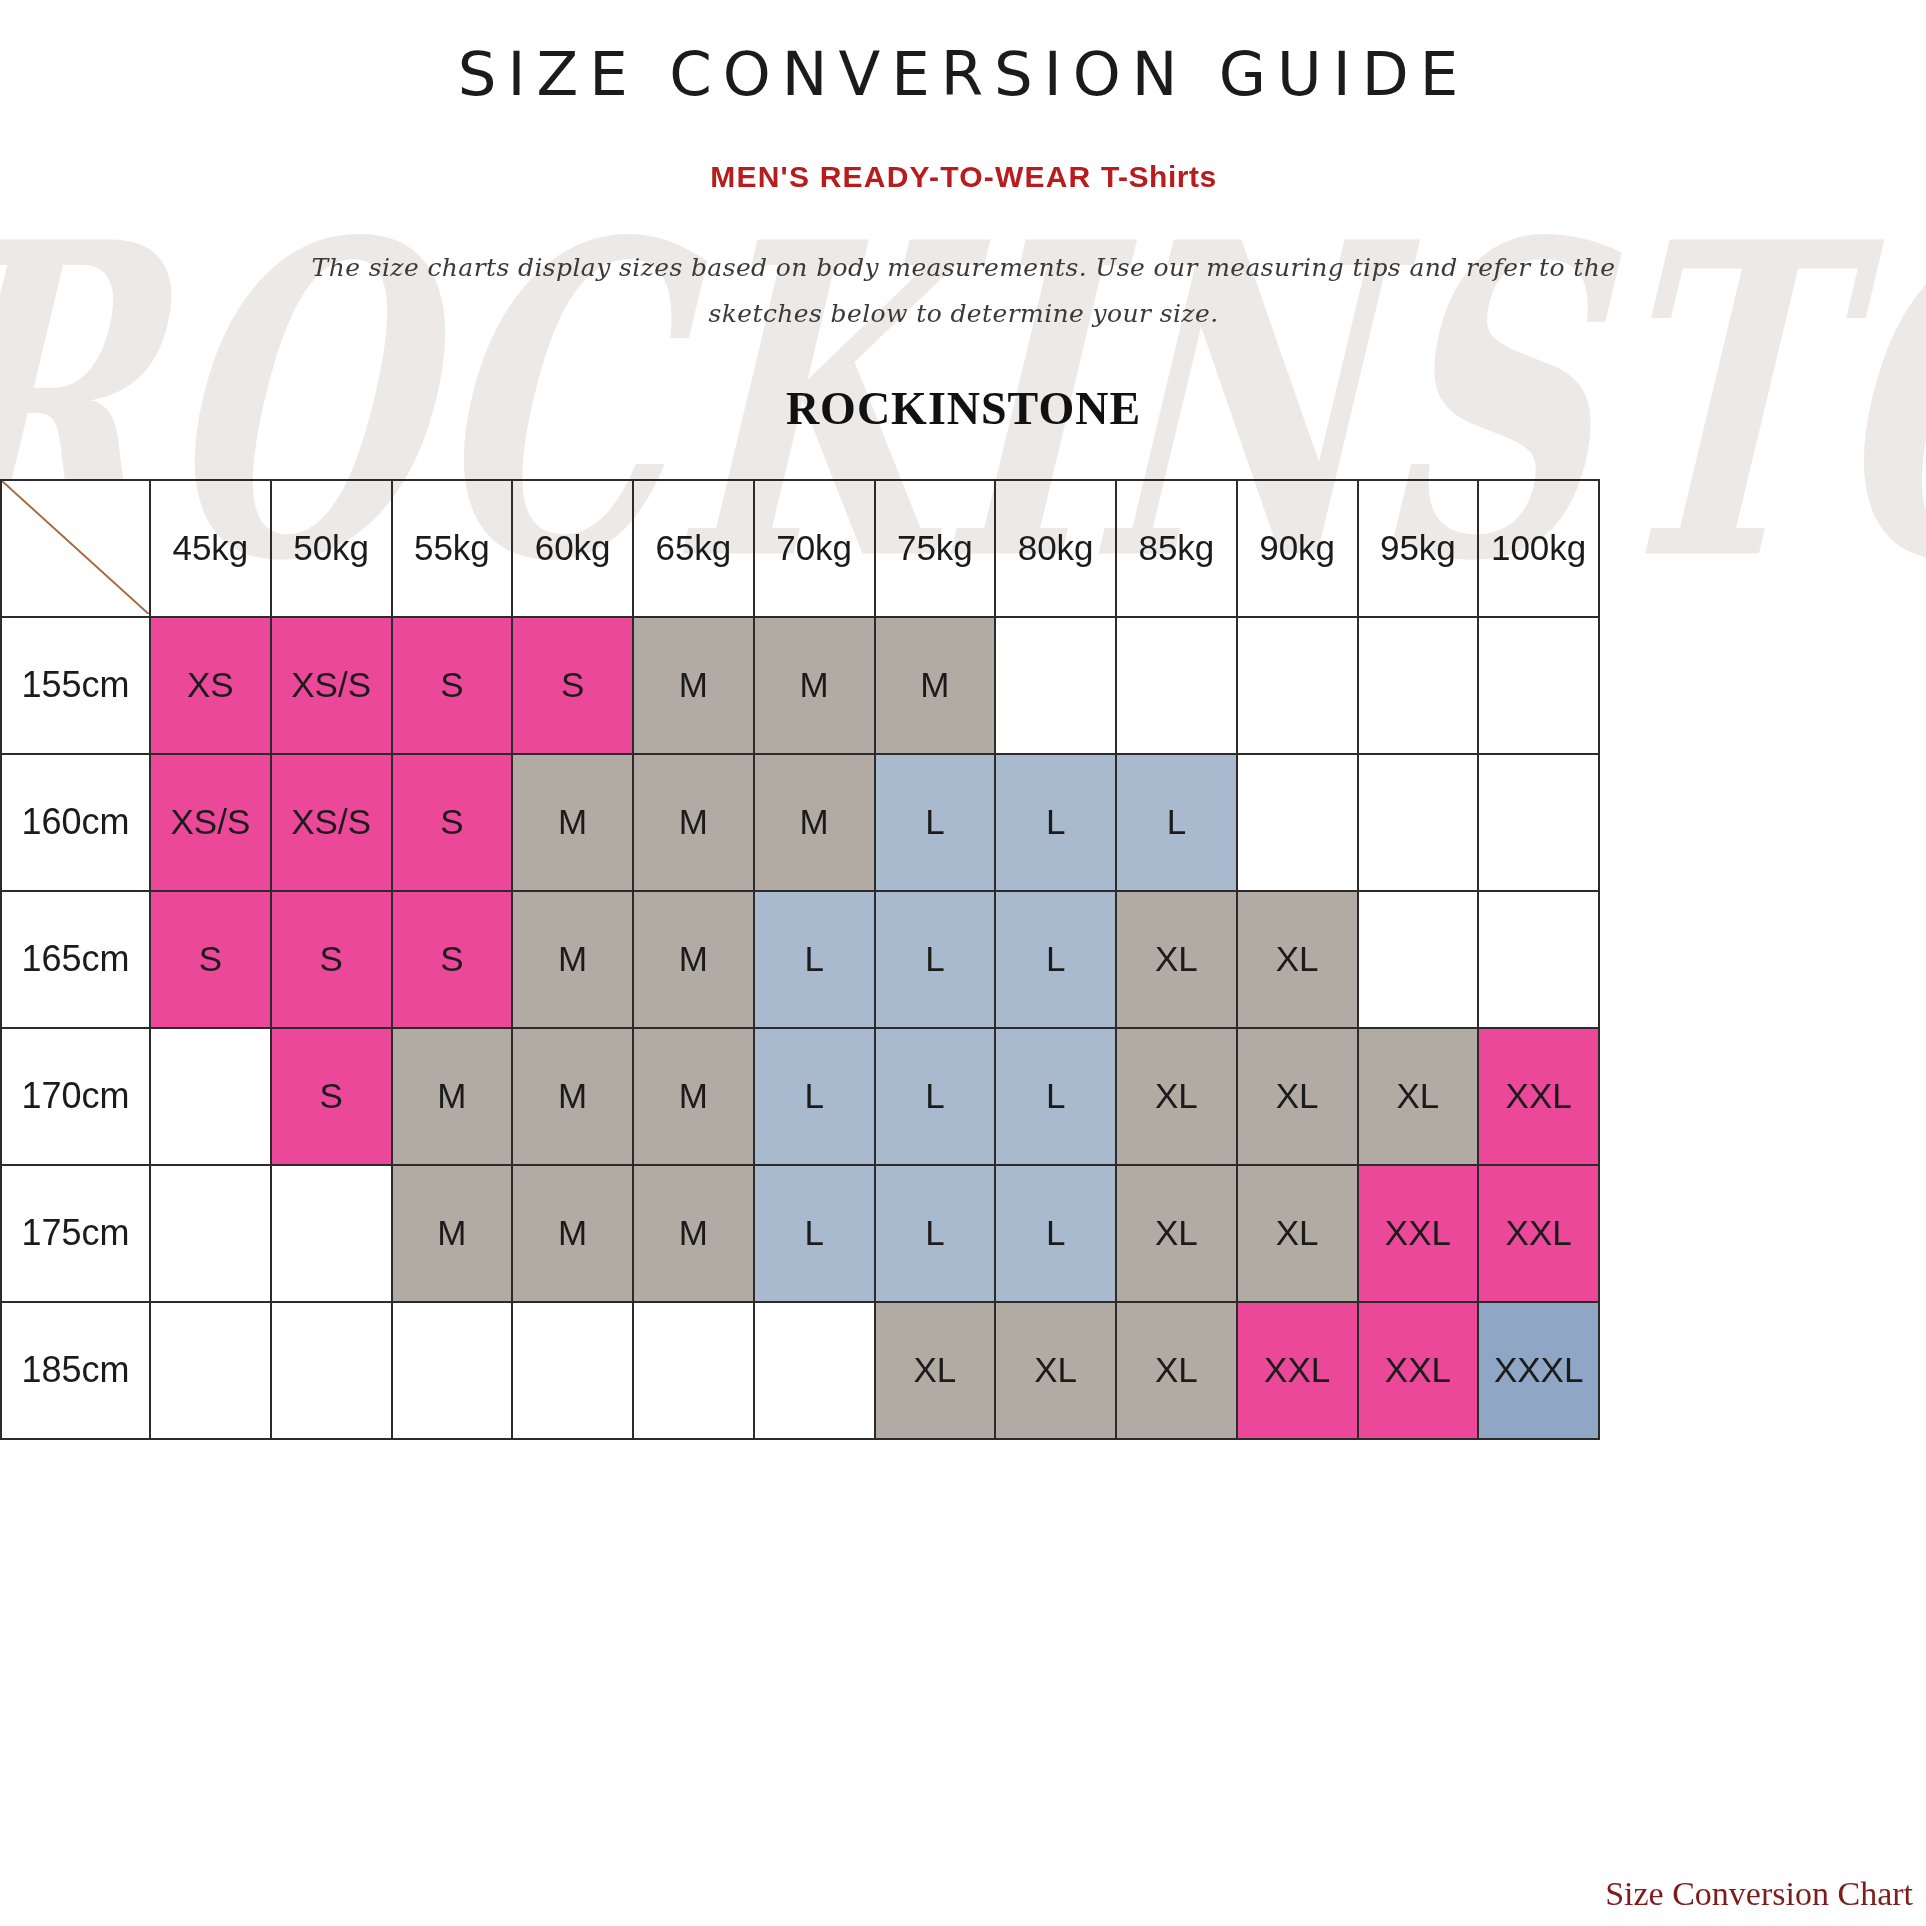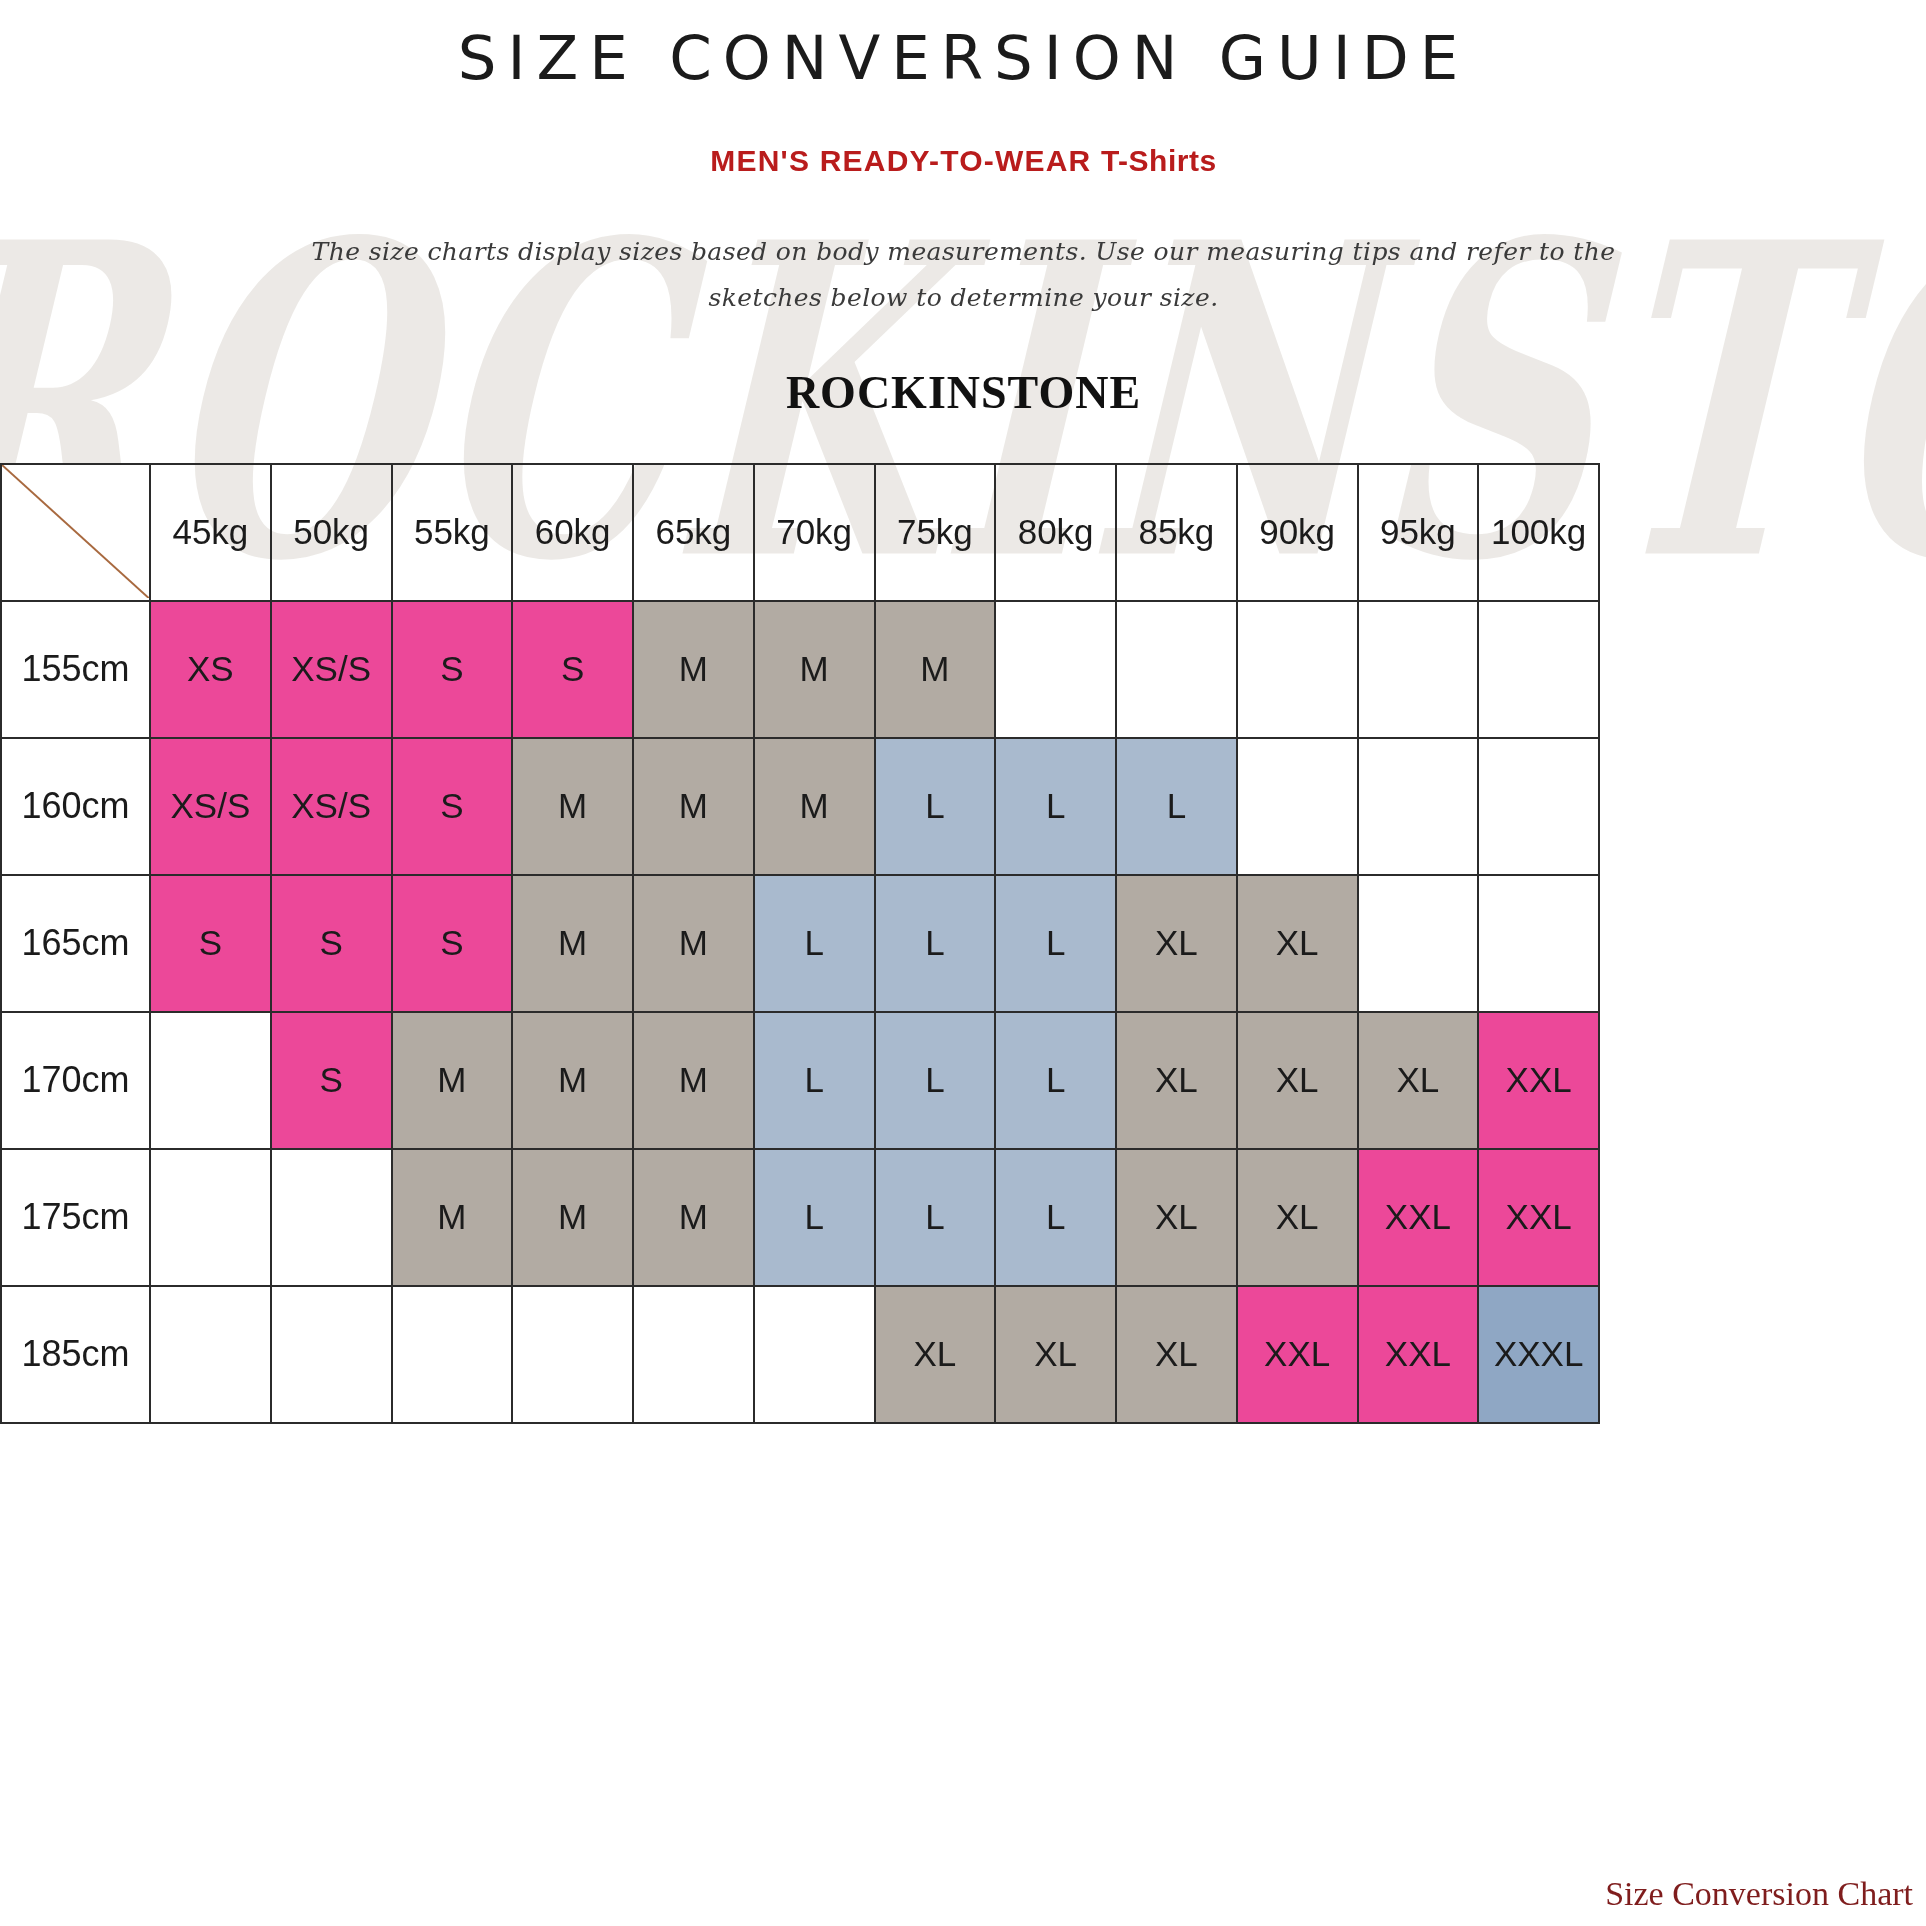--- a/index.html
+++ b/index.html
@@ -45,21 +45,21 @@
     position: relative;
     z-index: 2;
     text-align: center;
     padding-top: 22px;
   }
   #main-title {
     font-family: "DejaVu Sans", sans-serif;
     font-size: 61px;
     font-weight: 400;
     letter-spacing: 11px;
-    margin: 0;
+    margin: 16px;
     color: #1b1b1b;
   }
   #subtitle {
     margin: 51px 0 8px 0;
     font-size: 30px;
     font-weight: 700;
     letter-spacing: 1.2px;
     color: #b91c1c;
   }
   #subtitle .sub-em {

